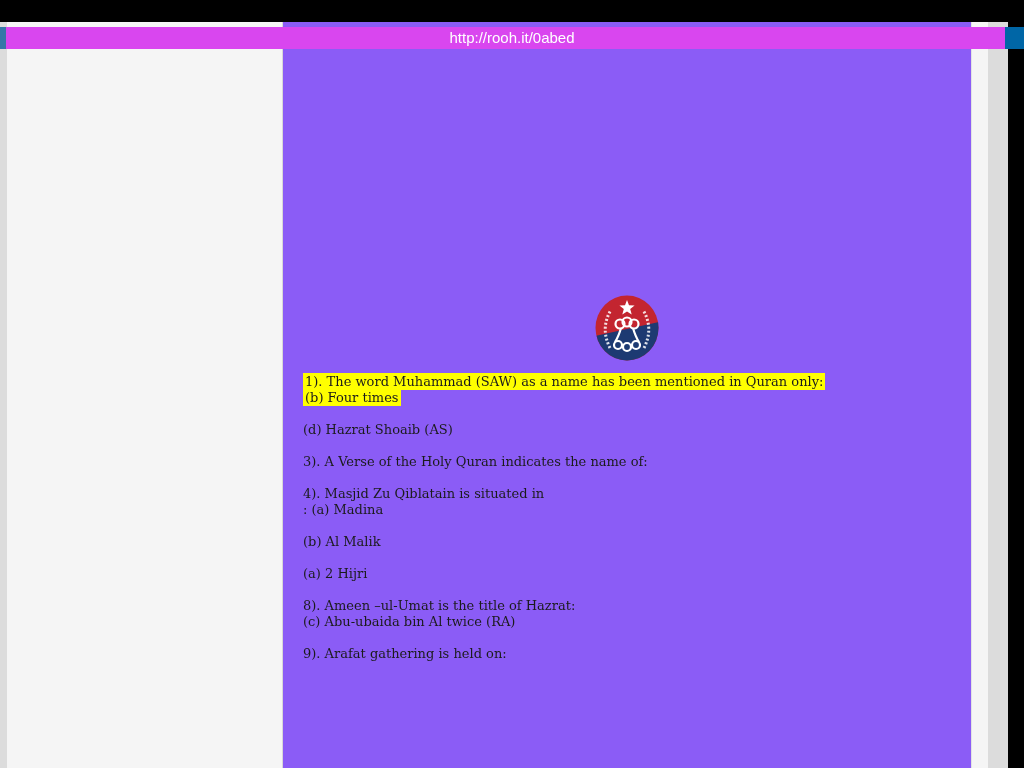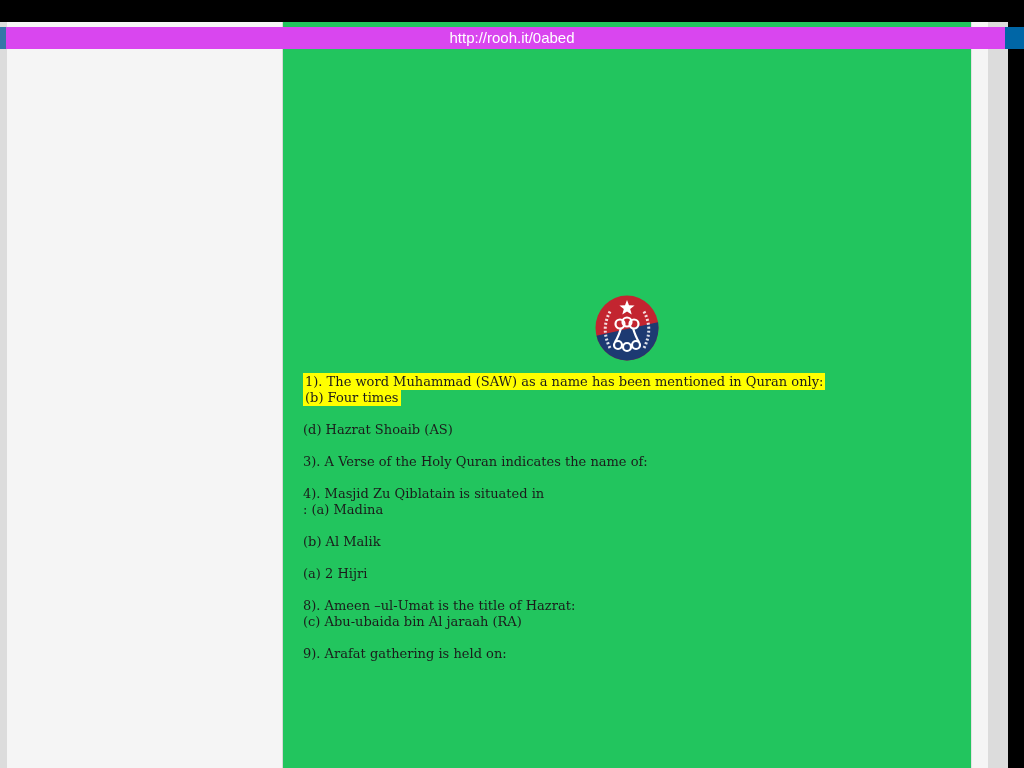--- a/index.html
+++ b/index.html
@@ -13,21 +13,21 @@
                 text-align:center; line-height:21px; color:#ffffff; font-size:15px;
                 font-family:"Liberation Sans", sans-serif; }
   .topbar-right-accent { position:absolute; right:0; top:0; width:19px; height:22px; background:#0066a6; }
 
   
   .canvas { position:absolute; top:22px; left:0; width:1008px; height:746px; background:#f5f5f5; }
   .left-strip { position:absolute; left:0; top:0; width:7px; height:746px; background:#dcdcdc; }
   .scroll-track { position:absolute; left:988px; top:0; width:20px; height:746px; background:#dcdcdc; }
 
   
-  .page { position:absolute; left:282px; top:0; width:690px; height:746px; background:#22c55e;
+  .page { position:absolute; left:282px; top:0; width:690px; height:746px; background:#8b5cf6;
           border-left:1px solid #d8d8d8; border-right:1px solid #e2e2e2; overflow:hidden; }
   .logo-wrap { margin-top:273px; height:66px; text-align:center; line-height:0; }
   .questions { margin-top:13px; padding:0 20px; font-family:"DejaVu Serif", serif;
                font-size:13px; line-height:16px; color:#1b1b1b; }
   .qa { margin-bottom:16px; }
   .hl { background:#ffff00; padding:1px 2px; }
 </style>
 </head>
 <body>
 
@@ -90,21 +90,21 @@
         <div><span>: (a) Madina</span></div>
       </div>
       <div class="qa">
         <div><span>(b) Al Malik</span></div>
       </div>
       <div class="qa">
         <div><span>(a) 2 Hijri</span></div>
       </div>
       <div class="qa">
         <div><span>8). Ameen –ul-Umat is the title of Hazrat:</span></div>
-        <div><span>(c) Abu-ubaida bin Al jaraah (RA)</span></div>
+        <div><span>(c) Abu-ubaida bin Al twice (RA)</span></div>
       </div>
       <div class="qa">
         <div><span>9). Arafat gathering is held on:</span></div>
         <div><span></span></div>
       </div>
     </div>
   </div>
 
   <div class="scroll-track"></div>
 </div>

